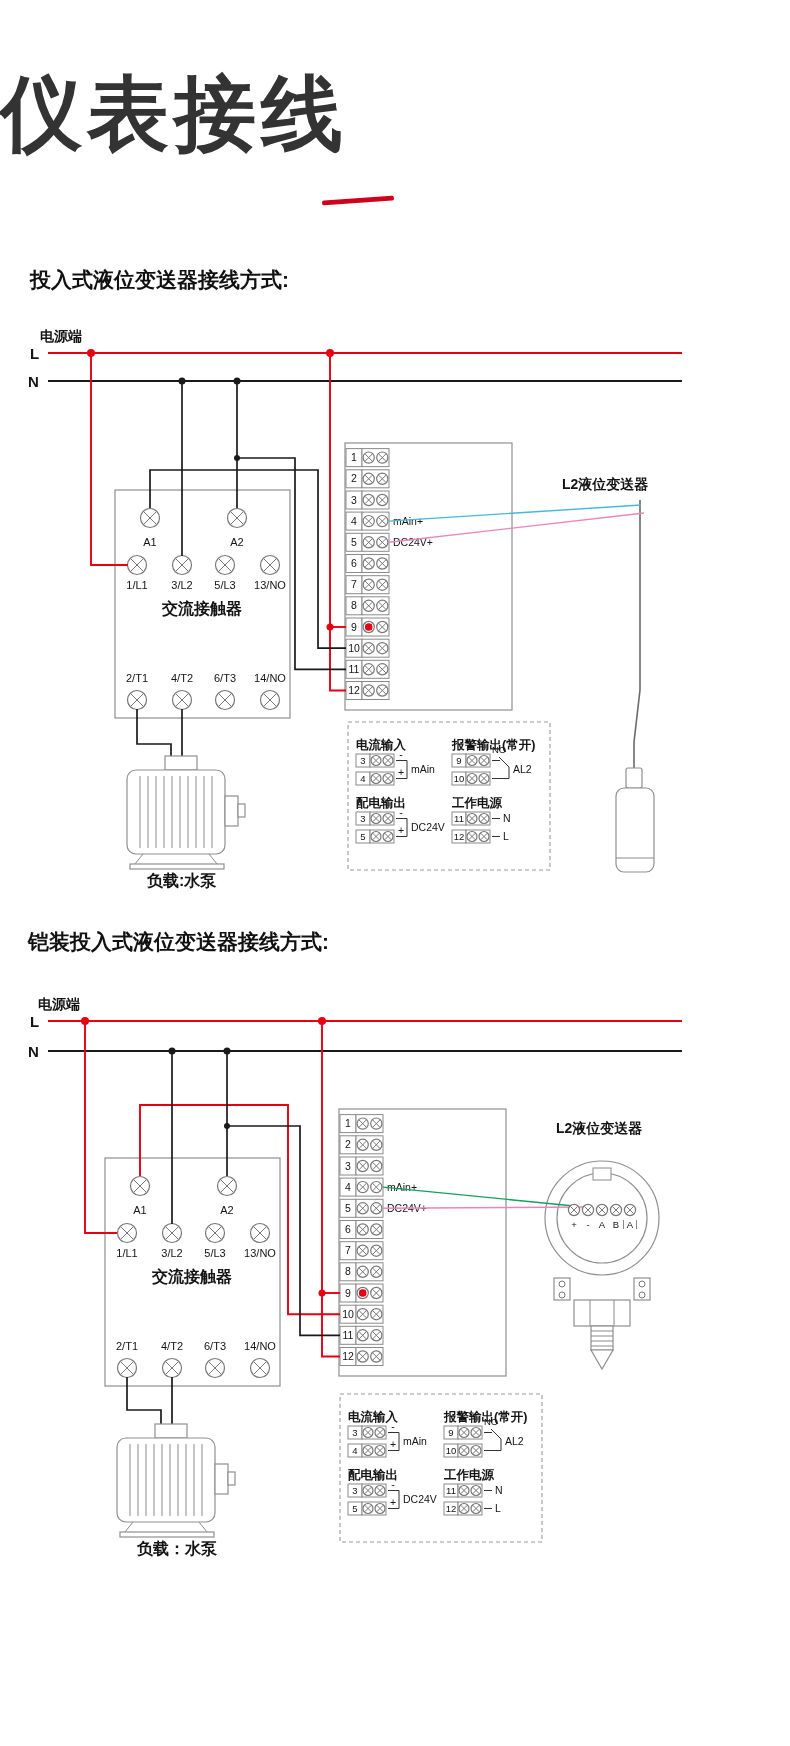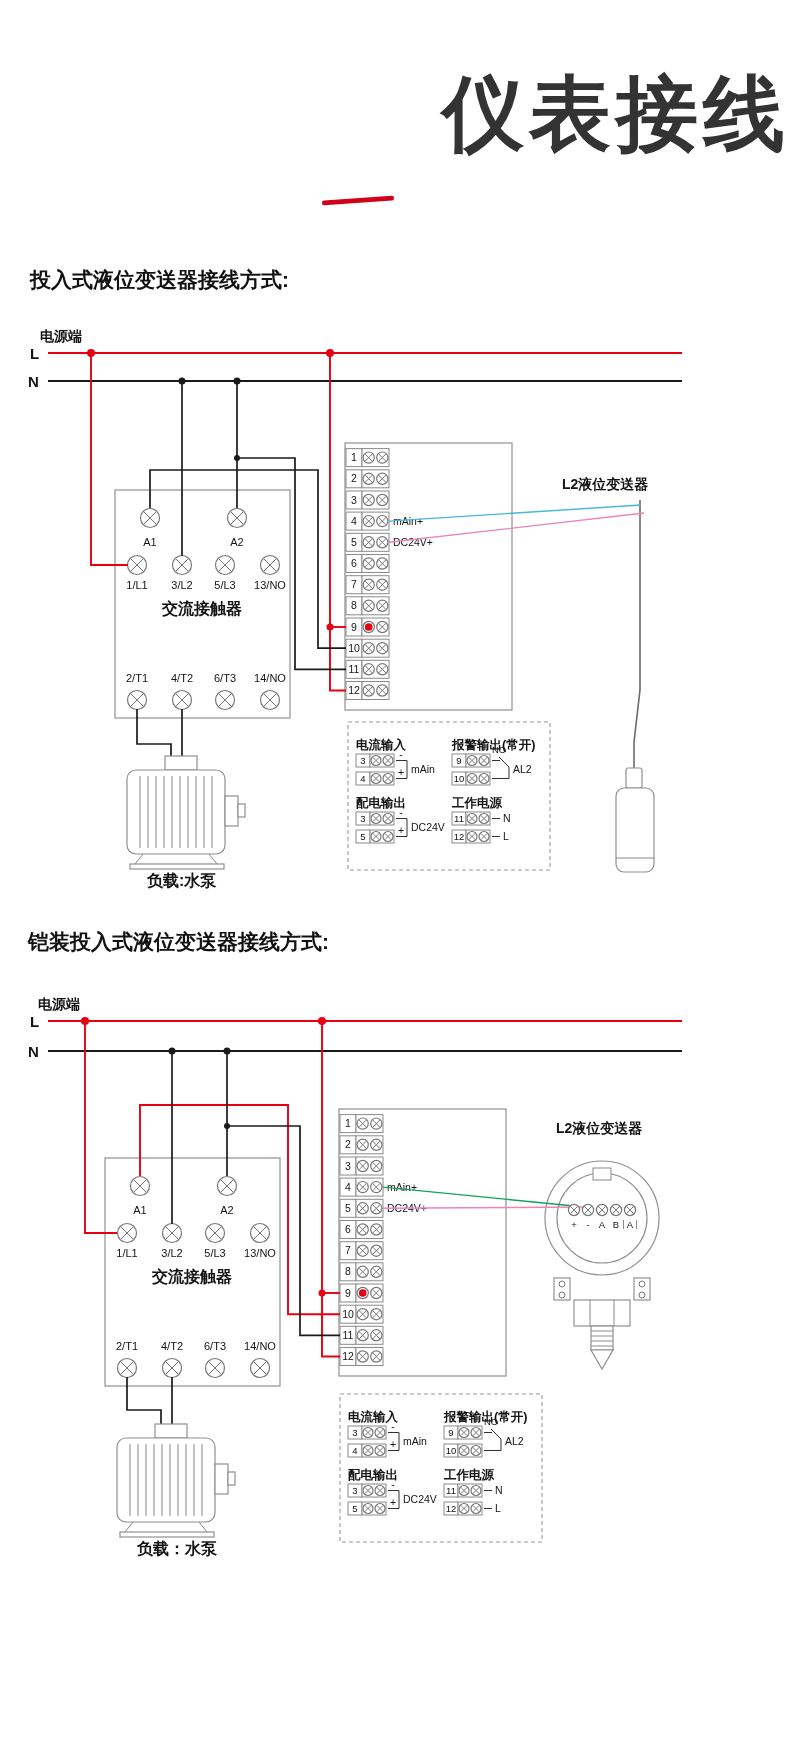--- a/index.html
+++ b/index.html
@@ -1,18 +1,18 @@
 <!DOCTYPE html>
 <html><head>
 <meta charset="utf-8">
 <style>
   *{margin:0;padding:0;box-sizing:border-box}
   body{background:#fff;font-family:"Liberation Sans",sans-serif}
   .page{position:relative;width:790px;height:1746px;background:#fff;overflow:hidden}
-  .title{position:absolute;top:60px;left:0;width:100%;text-align:right;font-size:82px;font-weight:900;color:#333;letter-spacing:5px}
+  .title{position:absolute;top:60px;left:0;width:100%;text-align:left;font-size:82px;font-weight:900;color:#333;letter-spacing:5px}
   .red-dash{position:absolute;left:322px;top:198px;width:72px;height:5px;background:#d0021b;transform:rotate(-4deg);border-radius:2px}
   .sec{position:absolute;font-size:21px;font-weight:bold;color:#111}
   .sec1{left:30px;top:266px}
   .sec2{left:28px;top:928px}
   svg{position:absolute;left:0;top:0}
   #d1{top:310px}
   #d2{top:960px}
   svg text{fill:#141414;font-family:"Liberation Sans",sans-serif}
   .t9{font-size:9.5px}
   .t10{font-size:10.5px}

